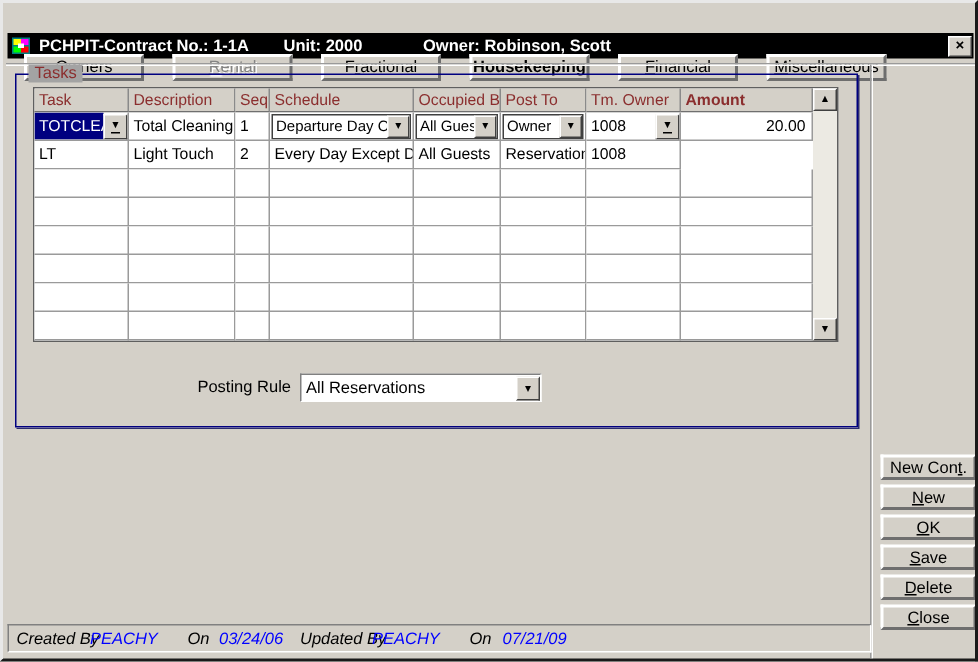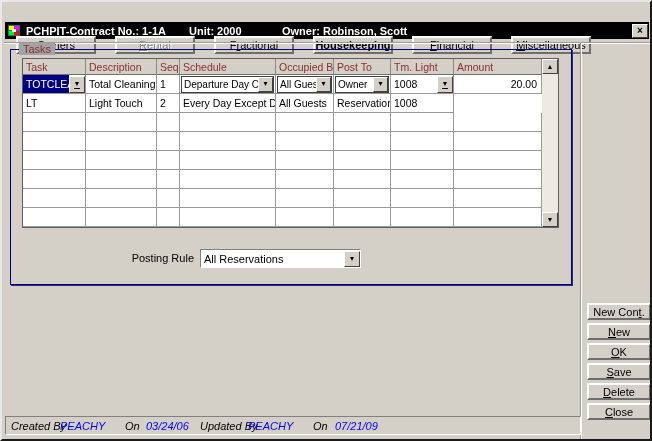--- a/index.html
+++ b/index.html
@@ -125,22 +125,22 @@
 
     <div class="gridwrap">
       <div class="gtable" id="gtable">
           <div class="grow ghead">
             <div class="gcell" style="width: 63px;">Task</div>
             <div class="gcell" style="width: 71px;">Description</div>
             <div class="gcell" style="width: 23px;">Seq.</div>
             <div class="gcell" style="width: 96px;">Schedule</div>
             <div class="gcell" style="width: 58px;">Occupied By</div>
             <div class="gcell" style="width: 57px;">Post To</div>
-            <div class="gcell" style="width: 63px;">Tm. Light</div>
-            <div class="gcell" style="width: 88px;">Amount</div>
+            <div class="gcell" style="width: 63px;">Tm. Owner</div>
+            <div class="gcell" style="width: 88px; font-weight: bold;">Amount</div>
           </div>
           <div class="grow">
             <div class="gcell haspad" style="width: 63px;">
               <span class="sel-text">TOTCLEAN</span>
               <span class="cellbtn">
                 <span class="drop-glyph">▼</span>
               </span>
             </div>
             <div class="gcell" style="width: 71px;">Total Cleaning</div>
             <div class="gcell" style="width: 23px;">1</div>

